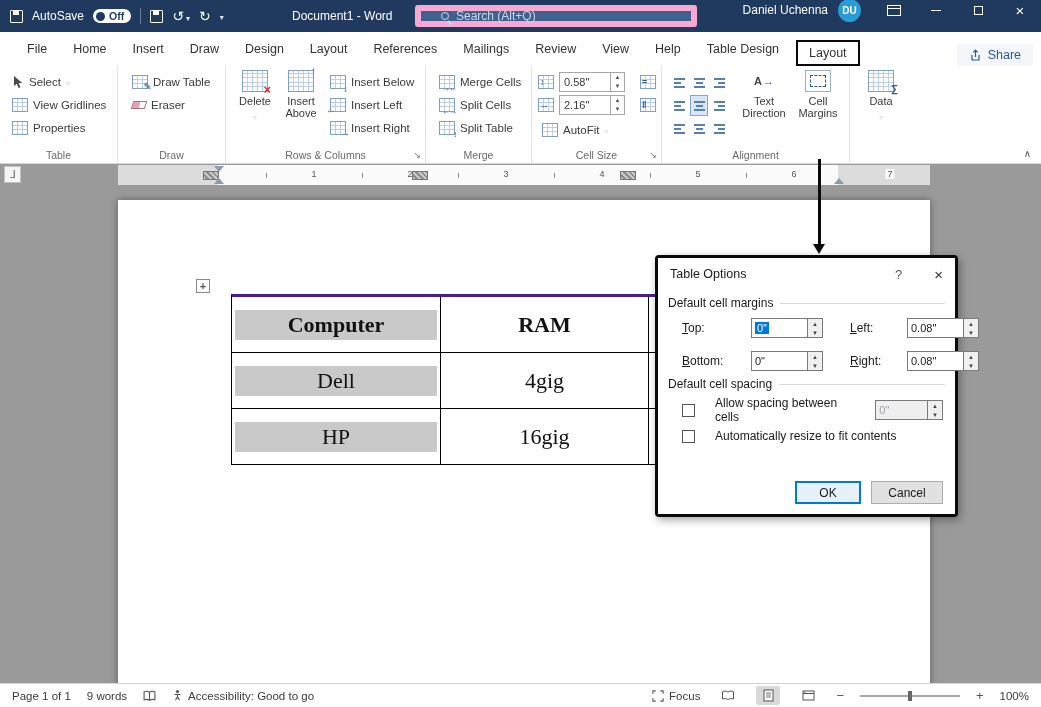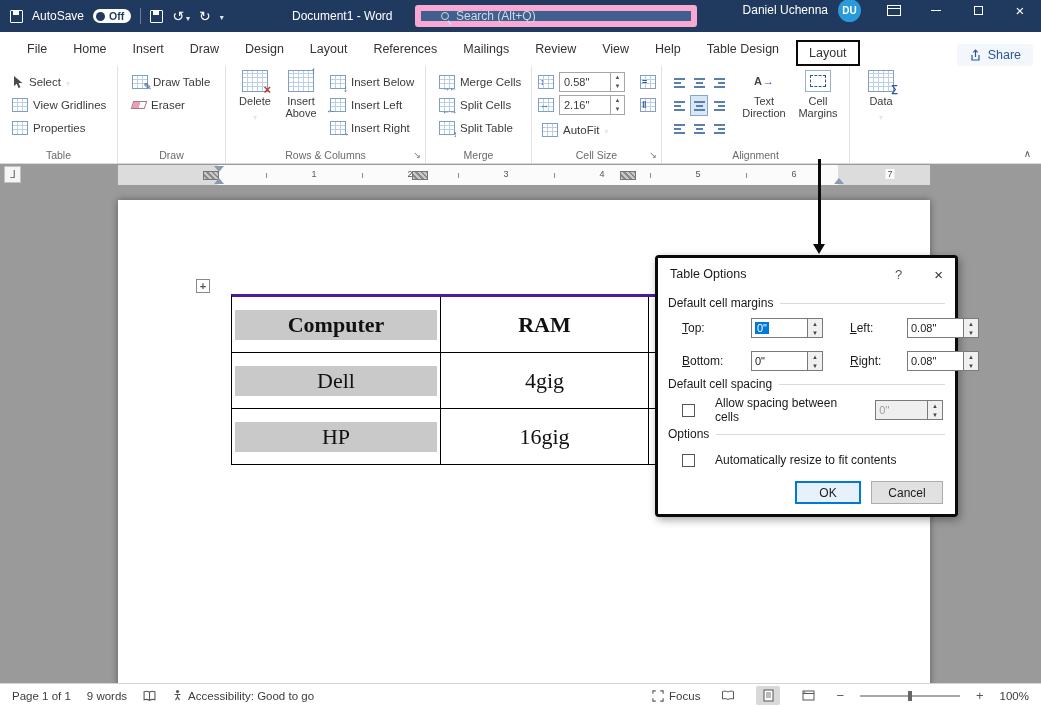--- a/index.html
+++ b/index.html
@@ -556,21 +556,20 @@
           <span class="checkbox"></span>
           <span>Allow spacing between cells</span>
           <span class="spin disabled">
             <span class="val">0"</span>
             <span class="btns">
                 <span>▲</span>
                 <span>▼</span>
               </span>
           </span>
         </div>
-        <div class="section-h">Options</div>
         <div class="chk-row">
           <span class="checkbox"></span>
           <span>Automatically resize to fit contents</span>
         </div>
       </div>
       <div class="dlg-btns">
         <span class="btn default">OK</span>
         <span class="btn">Cancel</span>
       </div>
     </div>

